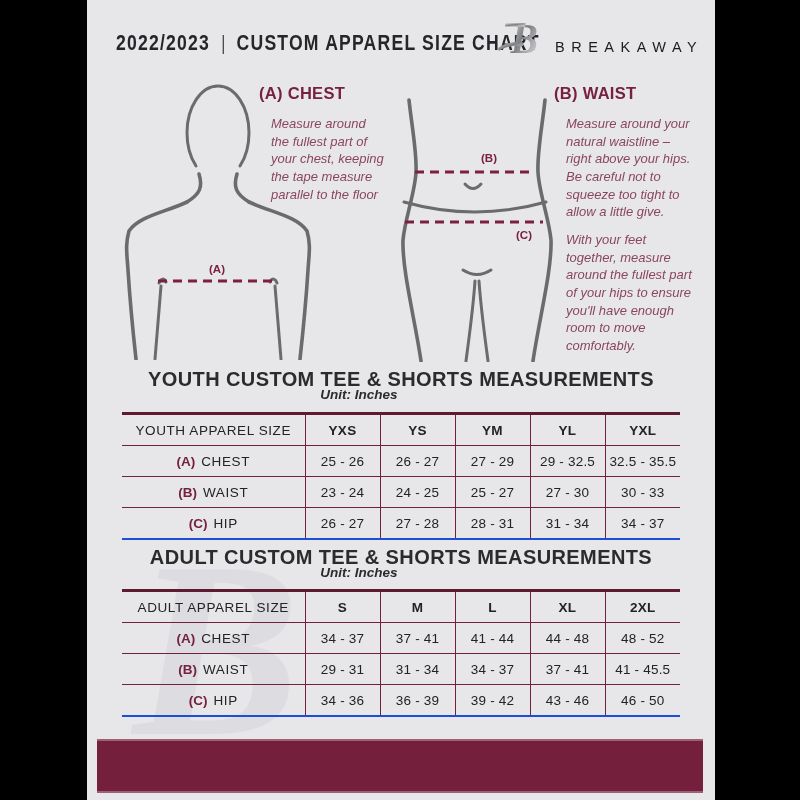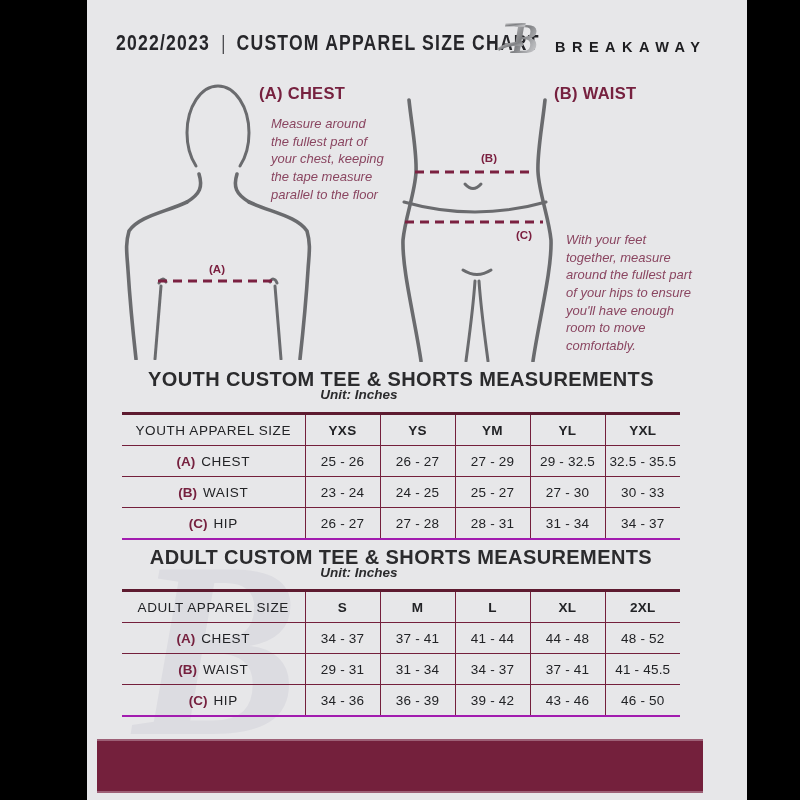--- a/index.html
+++ b/index.html
@@ -1,47 +1,47 @@
 <!DOCTYPE html>
 <html><head>
 <meta charset="utf-8">
 <style>
   html,body{margin:0;padding:0;background:#000;}
   .stage{position:relative;width:800px;height:800px;background:#000;overflow:hidden;
          font-family:"Liberation Sans",sans-serif;}
-  .panel{position:absolute;left:87px;top:0;width:628px;height:800px;background:#e7e7e9;padding-left:32px;}
+  .panel{position:absolute;left:87px;top:0;width:628px;height:800px;background:#e7e7e9;}
 
   
   .hdr{position:absolute;left:29px;top:30px;transform:scaleX(.8);transform-origin:left center;
        display:flex;align-items:center;gap:14px;white-space:nowrap;}
   .hdr .year,.hdr .title{font-size:22px;font-weight:bold;color:#26262a;letter-spacing:1.5px;}
   .hdr .sep{font-size:20px;color:#4a4a4e;font-weight:normal;}
   .logo{position:absolute;left:409px;top:15px;}
-  .brand{position:absolute;left:468px;top:39px;font-size:14.5px;font-weight:bold;
+  .brand{position:absolute;left:468px;top:39px;font-size:14.5px;font-weight:normal;
          letter-spacing:6.5px;color:#1d1d20;text-align:center;}
 
   
   .fig{position:absolute;}
   .fig path,.fig ellipse{fill:none;stroke:#6a6b6e;stroke-width:3.6;stroke-linecap:round;}
   .fig .thin{stroke-width:3;}
   .fig .dash{fill:none;stroke:#7b2040;stroke-width:3.2;stroke-dasharray:9 6;stroke-linecap:butt;}
   .fig text{font-family:"Liberation Sans",sans-serif;font-size:11.5px;font-weight:bold;fill:#7b2040;}
 
   
   .sec{position:absolute;}
   .sec h3{margin:0 0 8px 0;font-size:16.5px;font-weight:bold;color:#76213f;letter-spacing:.3px;}
   .sec p{margin:12px;font-size:13px;font-style:italic;color:#8a4560;line-height:1.36;}
 
   
   .tbl-title{position:absolute;left:0;width:628px;text-align:center;font-size:20px;
              font-weight:bold;color:#2b2b2d;letter-spacing:.4px;}
   .tbl-unit{position:absolute;left:0;width:544px;text-align:center;font-size:13.5px;
             font-weight:bold;font-style:italic;color:#2b2b2d;}
   table.meas{position:absolute;left:35px;width:558px;border-collapse:collapse;table-layout:fixed;
-             border-top:3px solid #5e1b30;border-bottom:2px solid #a21caf;z-index:2;}
+             border-top:3px solid #5e1b30;border-bottom:2px solid #1d4ed8;z-index:2;}
   table.meas col.c0{width:183px;}
   table.meas col.cn{width:75px;}
   table.meas th,table.meas td{height:30px;padding:0;font-size:13.5px;color:#222326;
              text-align:center;vertical-align:middle;background:transparent;}
   table.meas tr+tr th,table.meas tr+tr td{border-top:1.5px solid #74203c;}
   table.meas th:not(:first-child),table.meas td:not(:first-child){border-left:1.5px solid #74203c;}
   .size-col{font-weight:bold;letter-spacing:.3px;}
   .first-head{font-weight:normal;text-align:left;padding-left:20px;letter-spacing:.6px;}
   .rowlabel{text-align:left;padding-left:20px;}
   .pfx{color:#76213f;font-weight:bold;margin-right:6px;}
@@ -111,20 +111,21 @@
       <path class="thin" d="M 78 183 C 76 212, 72 240, 69 263"></path>
       <path class="thin" d="M 82 183 C 84 212, 88 240, 91 263"></path>
       <line class="dash" x1="18" y1="74" x2="138" y2="74"></line>
       <line class="dash" x1="8" y1="124" x2="146" y2="124"></line>
       <text x="84" y="64">(B)</text>
       <text x="119" y="141">(C)</text>
     </svg>
 
     <div class="sec" style="left:467px;top:84px;width:152px">
       <h3>(B) WAIST</h3>
+      <p>Measure around your natural waistline – right above your hips. Be careful not to squeeze too tight to allow a little give.</p>
     </div>
 
     <div class="sec" style="left:467px;top:219px;width:158px">
       <p>With your feet together, measure around the fullest part of your hips to ensure you'll have enough room to move comfortably.</p>
     </div>
 
     <div class="wm">B</div>
 
     <div class="tbl-title" style="top:368px">YOUTH CUSTOM TEE &amp; SHORTS MEASUREMENTS</div>
     <div class="tbl-unit" style="top:387px">Unit: Inches</div>

